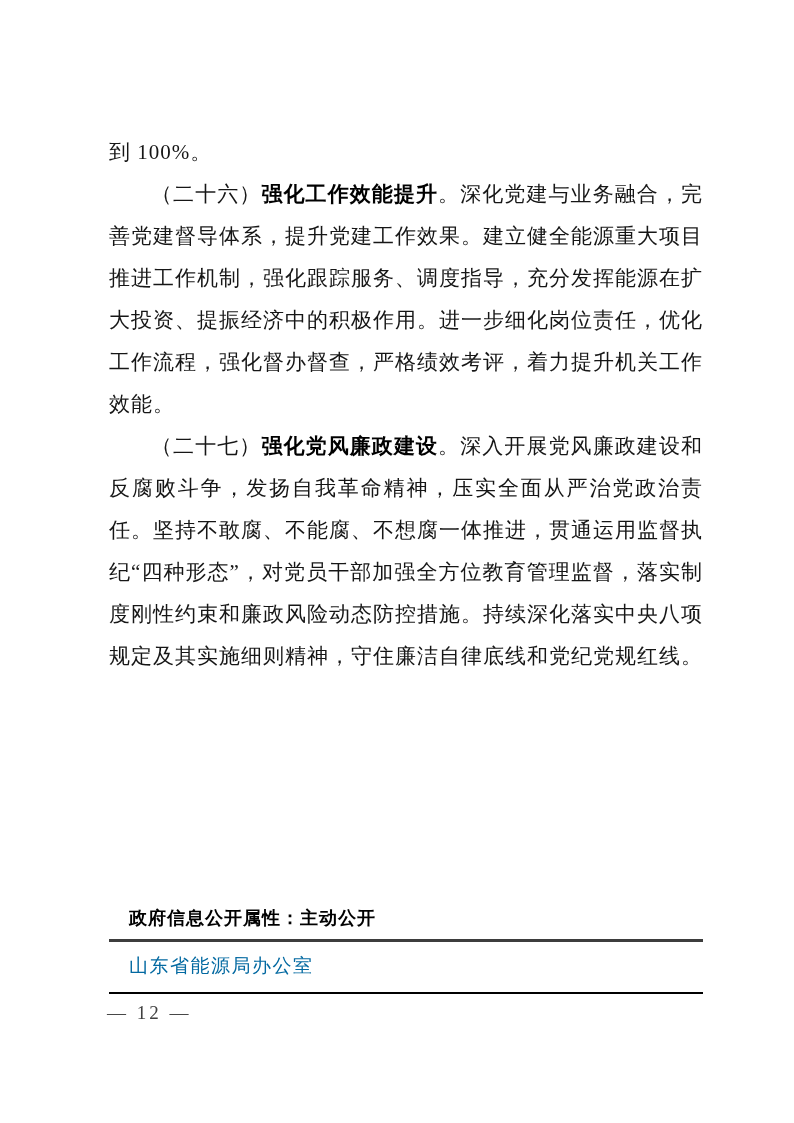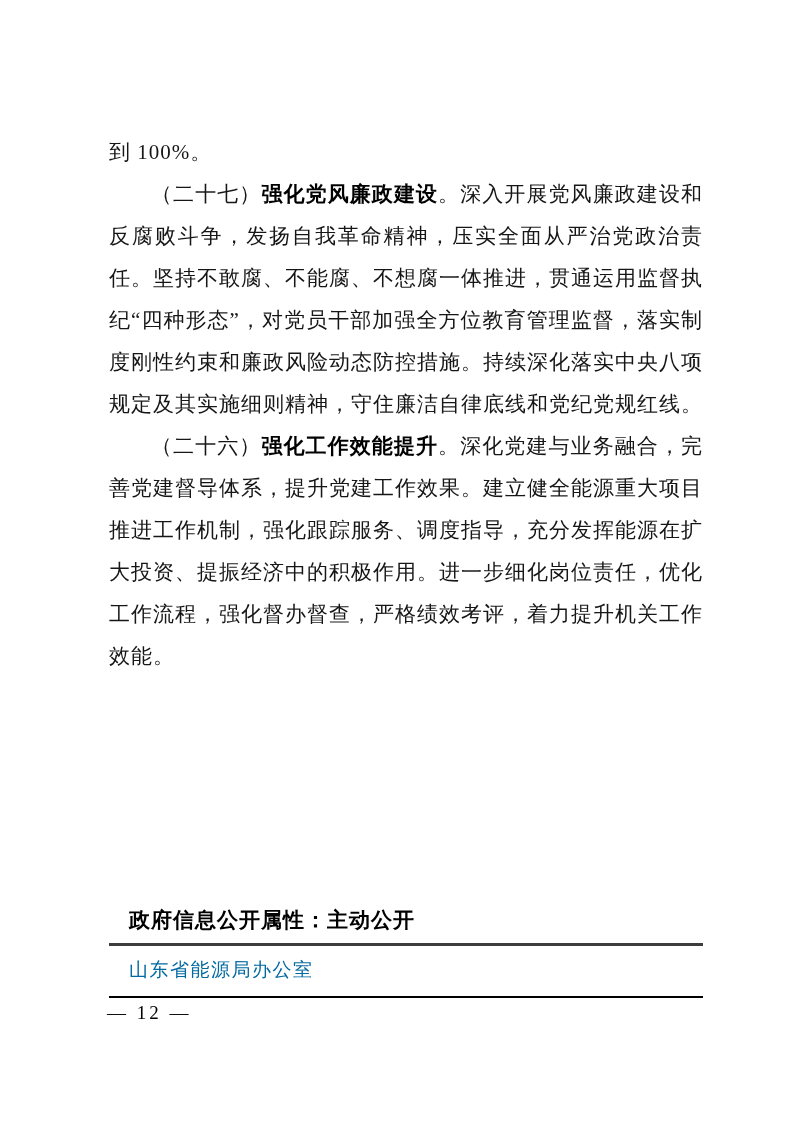--- a/index.html
+++ b/index.html
@@ -32,21 +32,21 @@
   .seg-bold { font-weight: bold; color: #000; }
   .doc-footer {
     position: absolute;
     left: 105px;
     top: 906px;
     width: 594px;
   }
   .footer-label {
     font-family: "Liberation Sans", "DejaVu Sans", sans-serif;
     font-weight: bold;
-    font-size: 21px;
+    font-size: 18px;
     color: #000;
     padding: 0 0 9px 20px;
     letter-spacing: 1px;
   }
   .footer-rule { width: 100%; border: none; }
   .footer-rule.thick { border-top: 3px solid #3d3d3d; }
   .footer-rule.thin  { border-top: 2px solid #000; }
   .footer-row {
     display: flex;
     justify-content: space-between;
@@ -55,32 +55,32 @@
     letter-spacing: 1.5px;
     color: #0369a1;
     padding: 11px 16px 13px 20px;
   }
   .page-number {
     position: absolute;
     left: 103px;
     top: 1002px;
     font-size: 19px;
     letter-spacing: 3px;
-    color: #000000;
+    color: #404040;
   }
 </style>
 </head>
 <body>
 
 <div class="page">
 
   <main class="body-text" id="paragraphs">
       <p class="para"><span class="seg-regular">到 100%。</span></p>
+      <p class="para indent"><span class="seg-regular">（二十六）</span><span class="seg-bold">强化工作效能提升</span><span class="seg-regular">。深化党建与业务融合，完善党建督导体系，提升党建工作效果。建立健全能源重大项目推进工作机制，强化跟踪服务、调度指导，充分发挥能源在扩大投资、提振经济中的积极作用。进一步细化岗位责任，优化工作流程，强化督办督查，严格绩效考评，着力提升机关工作效能。</span></p>
       <p class="para indent"><span class="seg-regular">（二十七）</span><span class="seg-bold">强化党风廉政建设</span><span class="seg-regular">。深入开展党风廉政建设和反腐败斗争，发扬自我革命精神，压实全面从严治党政治责任。坚持不敢腐、不能腐、不想腐一体推进，贯通运用监督执纪“四种形态”，对党员干部加强全方位教育管理监督，落实制度刚性约束和廉政风险动态防控措施。持续深化落实中央八项规定及其实施细则精神，守住廉洁自律底线和党纪党规红线。</span></p>
-      <p class="para indent"><span class="seg-regular">（二十六）</span><span class="seg-bold">强化工作效能提升</span><span class="seg-regular">。深化党建与业务融合，完善党建督导体系，提升党建工作效果。建立健全能源重大项目推进工作机制，强化跟踪服务、调度指导，充分发挥能源在扩大投资、提振经济中的积极作用。进一步细化岗位责任，优化工作流程，强化督办督查，严格绩效考评，着力提升机关工作效能。</span></p>
     </main>
 
   <footer class="doc-footer">
     <div class="footer-label">政府信息公开属性：主动公开</div>
     <div class="footer-rule thick"></div>
     <div class="footer-row">
       <span>山东省能源局办公室</span>
     </div>
     <div class="footer-rule thin"></div>
   </footer>

